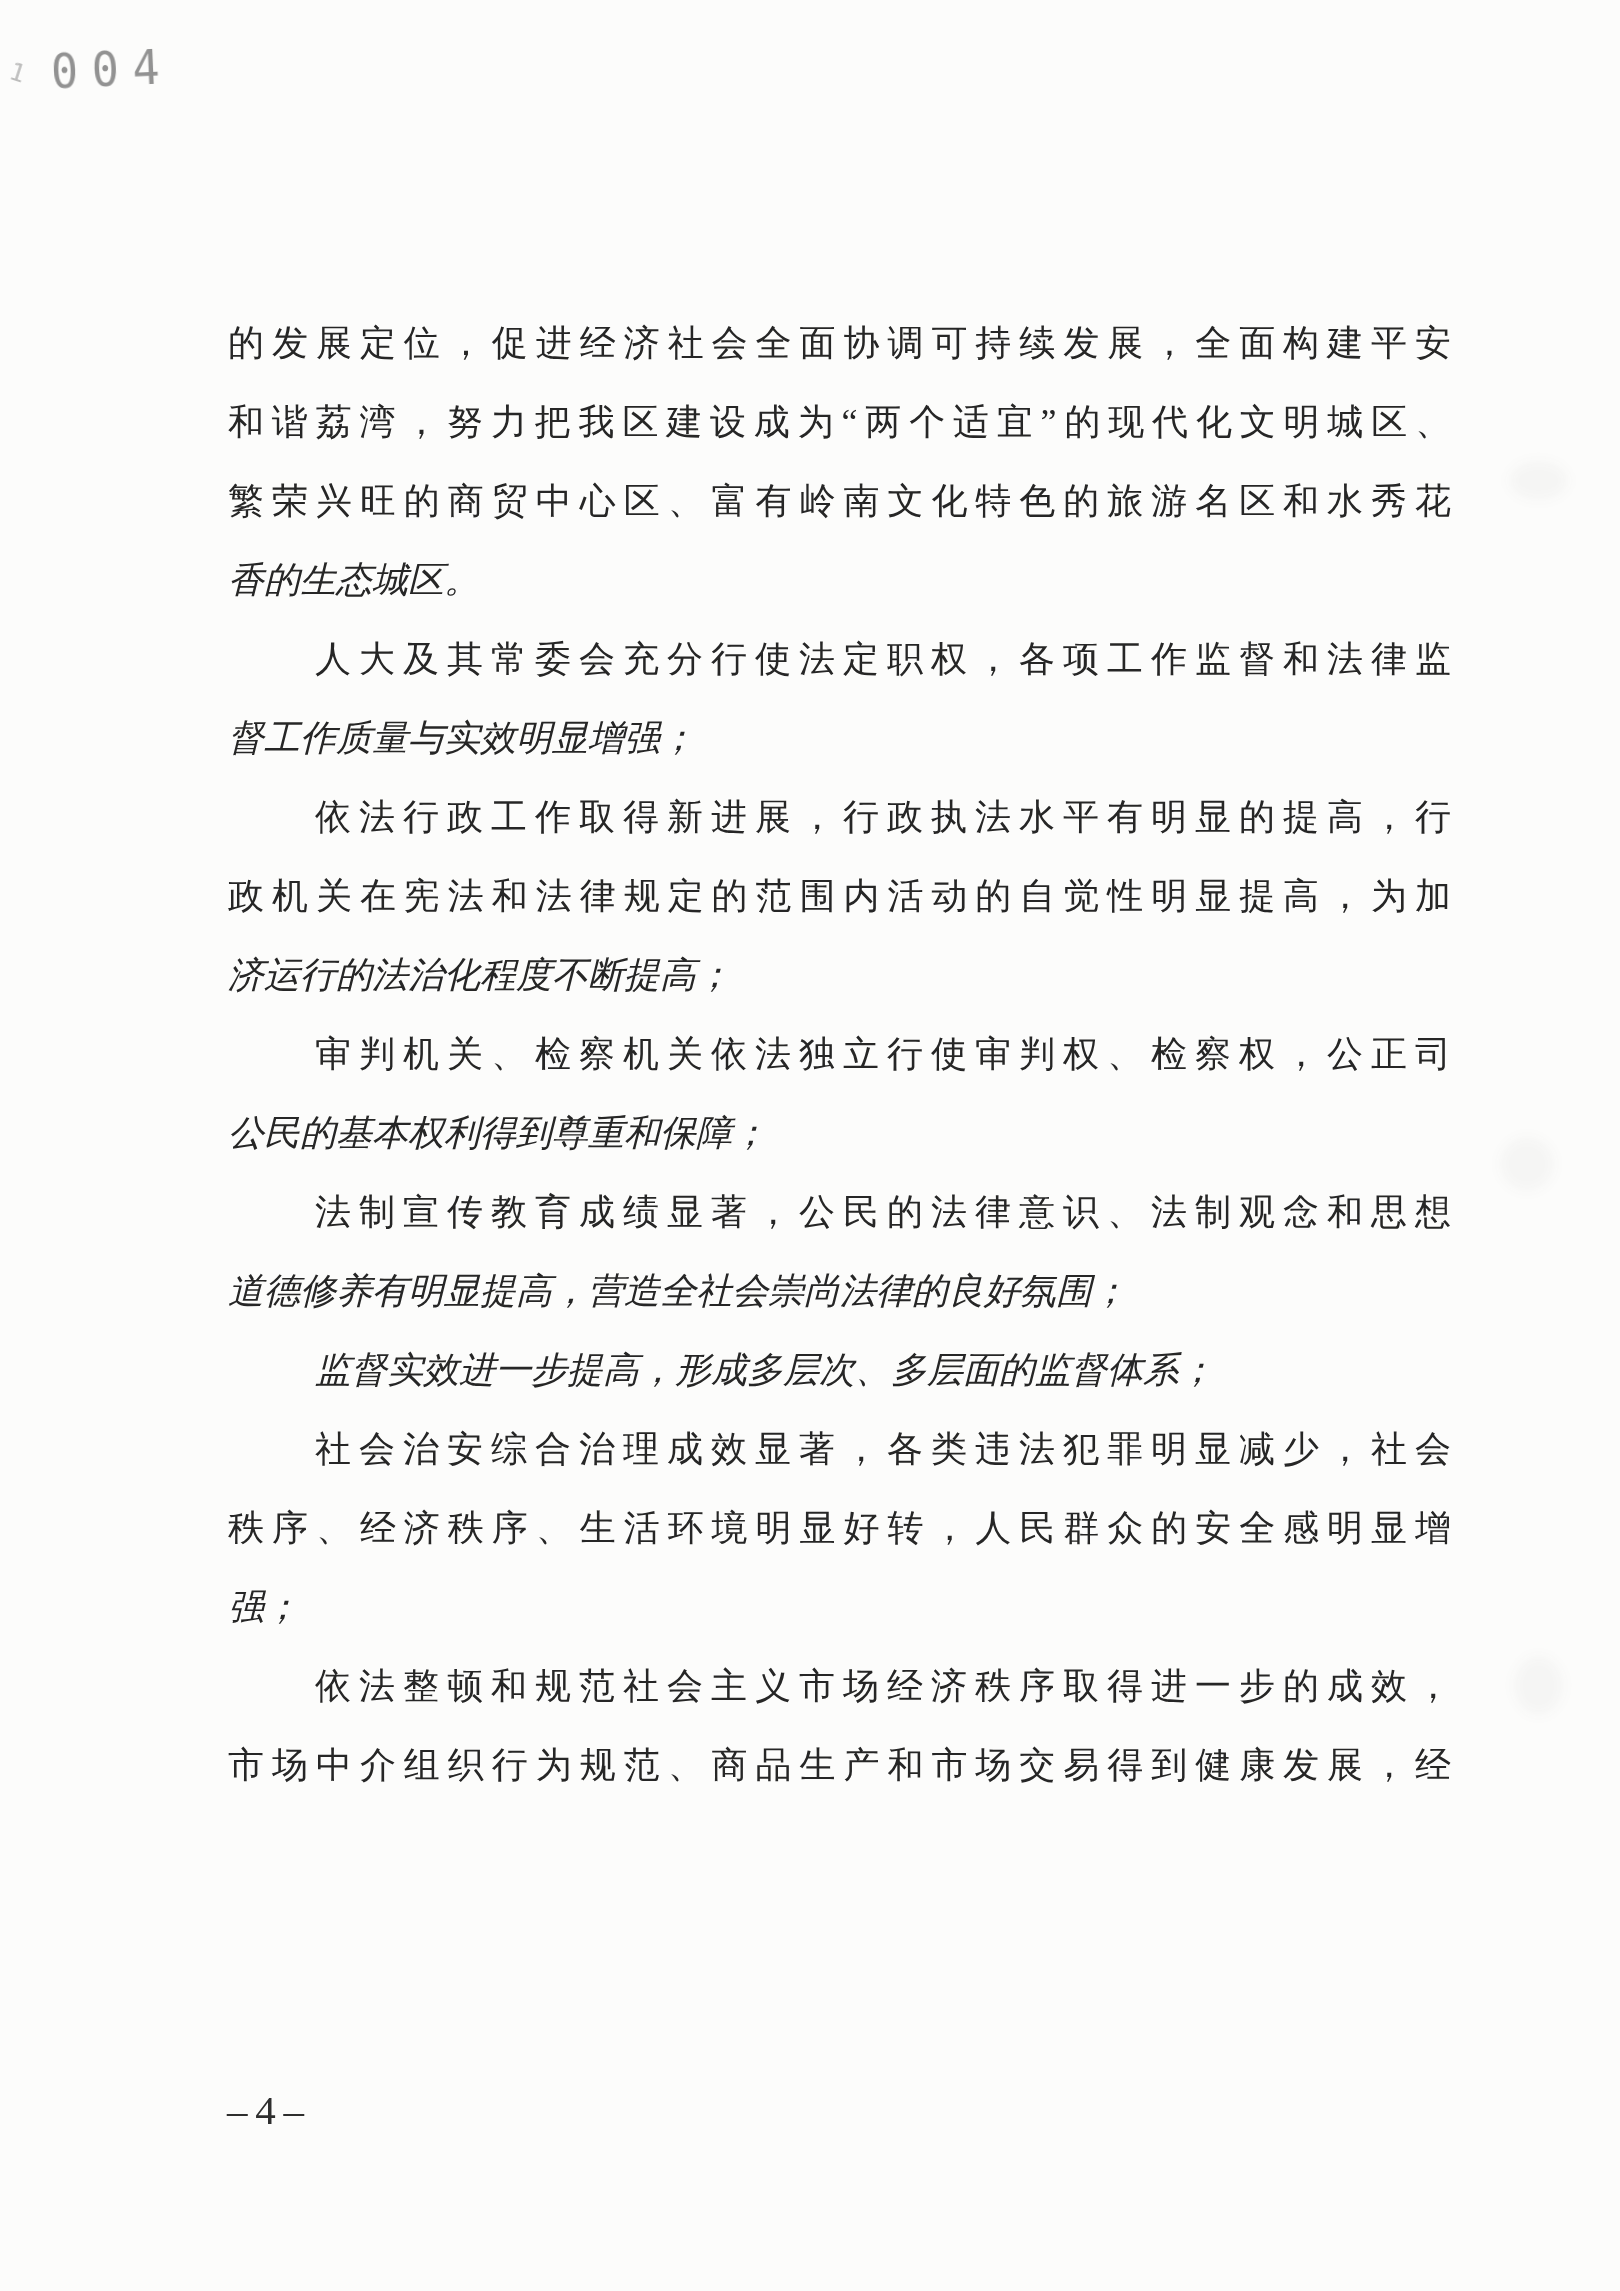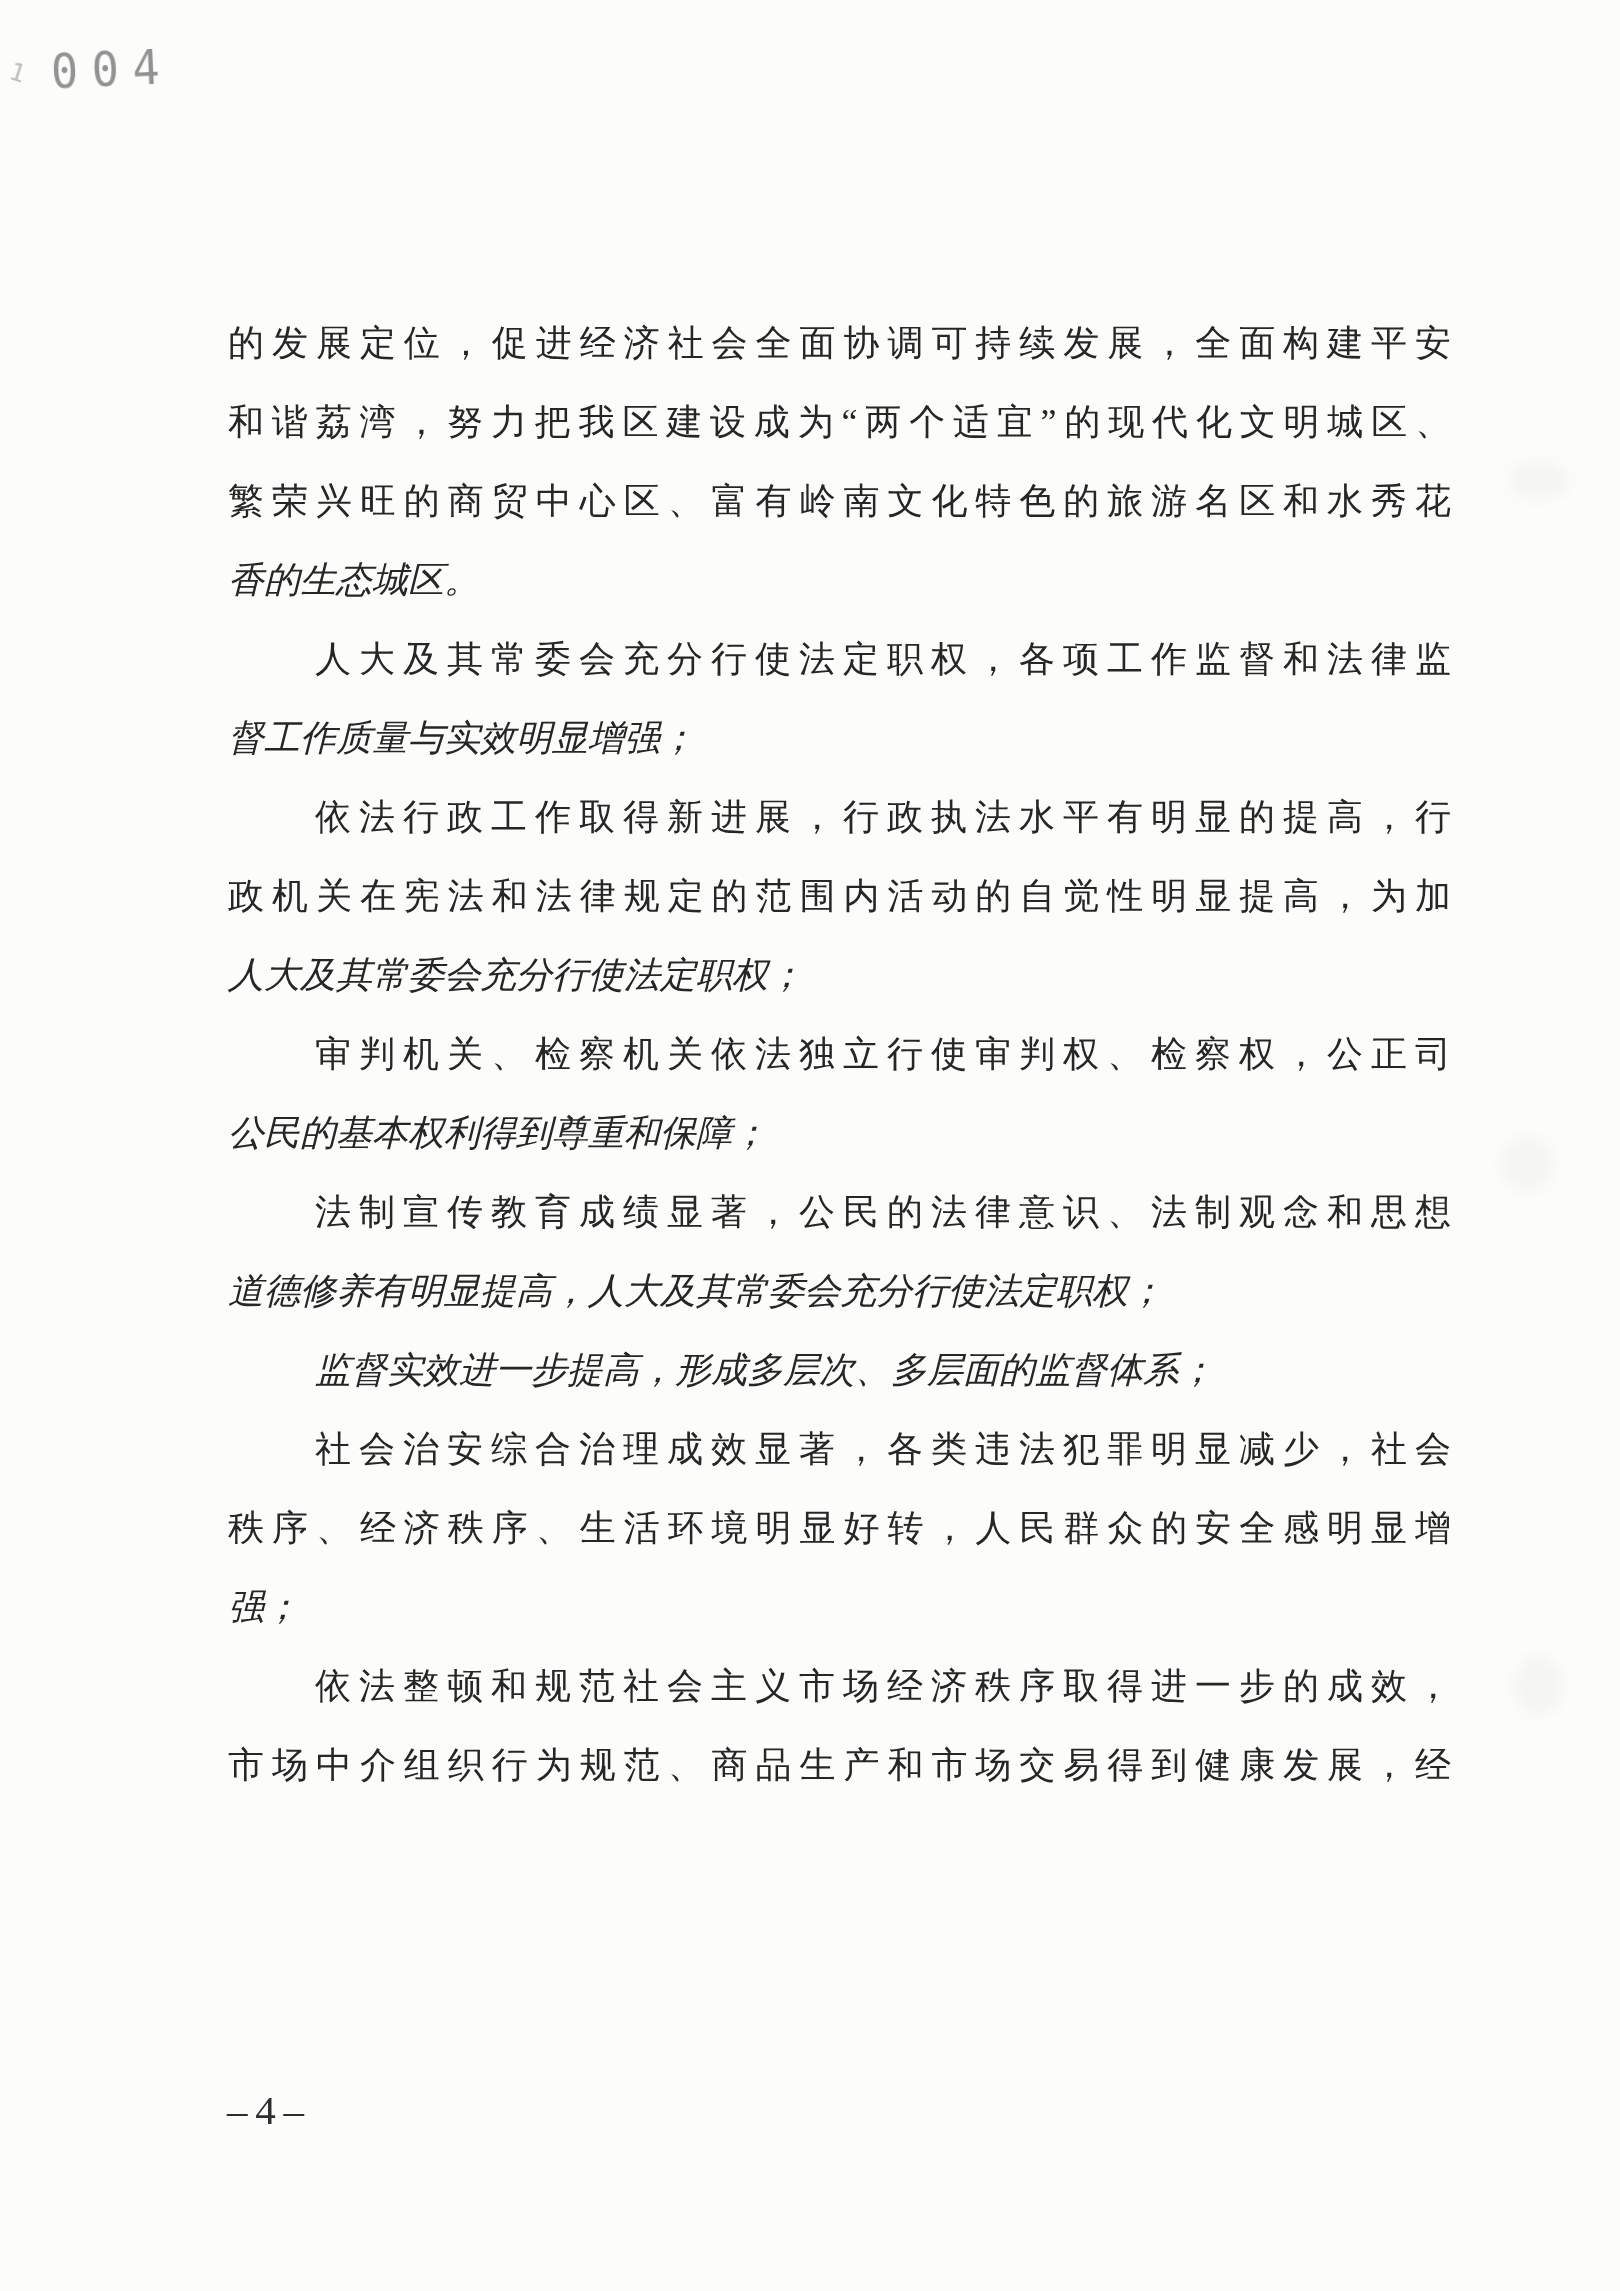--- a/index.html
+++ b/index.html
@@ -103,25 +103,25 @@
 
   <div class="doc-body">
       <div class="line">的发展定位，促进经济社会全面协调可持续发展，全面构建平安</div>
       <div class="line">和谐荔湾，努力把我区建设成为“两个适宜”的现代化文明城区、</div>
       <div class="line">繁荣兴旺的商贸中心区、富有岭南文化特色的旅游名区和水秀花</div>
       <div class="line last">香的生态城区。</div>
       <div class="line indent">人大及其常委会充分行使法定职权，各项工作监督和法律监</div>
       <div class="line last">督工作质量与实效明显增强；</div>
       <div class="line indent">依法行政工作取得新进展，行政执法水平有明显的提高，行</div>
       <div class="line">政机关在宪法和法律规定的范围内活动的自觉性明显提高，为加</div>
-      <div class="line last">人大及其常委会充分行使法定职权；</div>
+      <div class="line last">济运行的法治化程度不断提高；</div>
       <div class="line indent">审判机关、检察机关依法独立行使审判权、检察权，公正司</div>
       <div class="line last">公民的基本权利得到尊重和保障；</div>
       <div class="line indent">法制宣传教育成绩显著，公民的法律意识、法制观念和思想</div>
-      <div class="line last">道德修养有明显提高，人大及其常委会充分行使法定职权；</div>
+      <div class="line last">道德修养有明显提高，营造全社会崇尚法律的良好氛围；</div>
       <div class="line last indent">监督实效进一步提高，形成多层次、多层面的监督体系；</div>
       <div class="line indent">社会治安综合治理成效显著，各类违法犯罪明显减少，社会</div>
       <div class="line">秩序、经济秩序、生活环境明显好转，人民群众的安全感明显增</div>
       <div class="line last">强；</div>
       <div class="line indent">依法整顿和规范社会主义市场经济秩序取得进一步的成效，</div>
       <div class="line">市场中介组织行为规范、商品生产和市场交易得到健康发展，经</div>
     </div>
 
   <div class="footer-pn">–4–</div>
 

